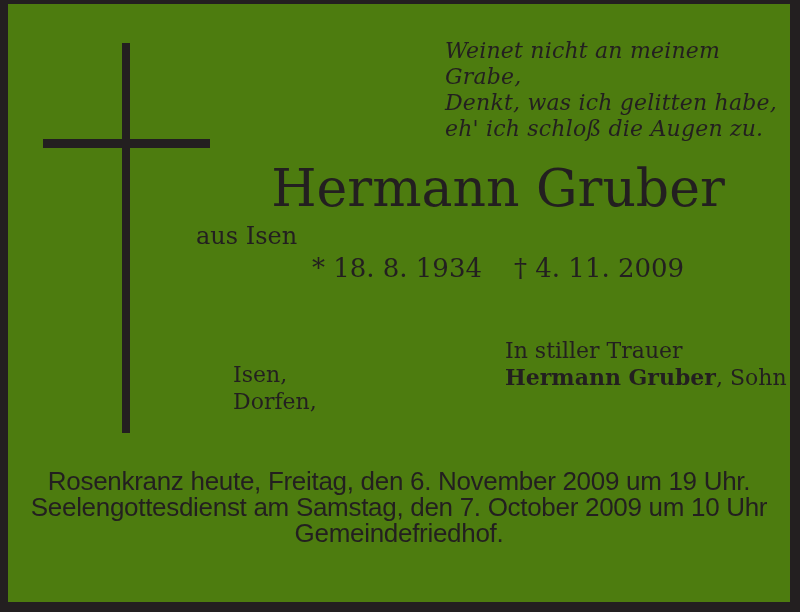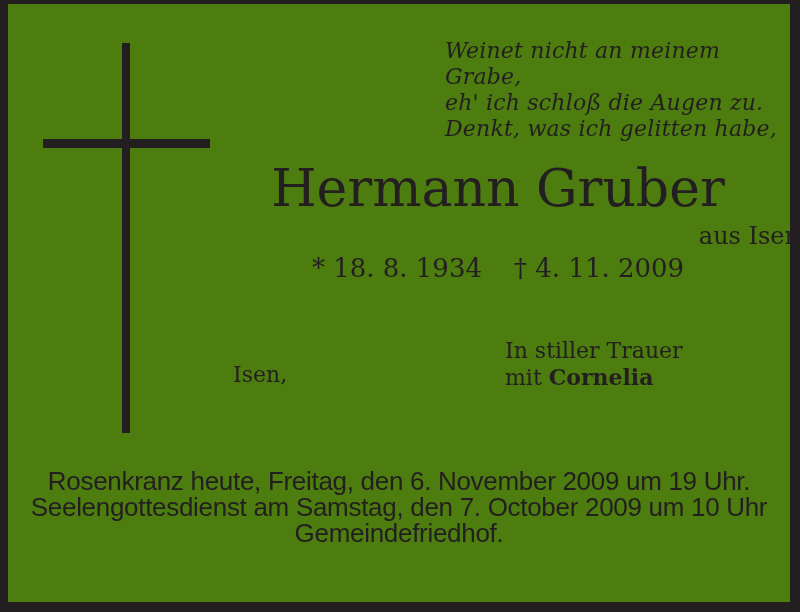--- a/index.html
+++ b/index.html
@@ -59,21 +59,21 @@
     text-align: center;
     font-size: 52px;
     line-height: 56px;
     white-space: nowrap;
   }
   .origin {
     position: absolute;
     left: 196px;
     top: 223px;
     width: 604px;
-    text-align: right;
+    text-align: left;
     font-size: 24px;
     line-height: 26px;
   }
   .dates {
     position: absolute;
     left: 196px;
     top: 254px;
     width: 604px;
     display: flex;
     justify-content: center;
@@ -120,40 +120,41 @@
 
   <div class="frame"></div>
 
   <div>
     <div class="cross-bar cross-vertical"></div>
     <div class="cross-bar cross-horizontal"></div>
   </div>
 
   <div class="verse">
     <div>Weinet nicht an meinem Grabe,</div>
+    <div>Denkt, was ich gelitten habe,</div>
     <div>eh' ich schloß die Augen zu.</div>
-    <div>Denkt, was ich gelitten habe,</div>
   </div>
 
   <div class="name">Hermann Gruber</div>
 
   <div class="origin">aus Isen</div>
 
   <div class="dates">
     <span>* 18. 8. 1934</span>
     <span>† 4. 11. 2009</span>
   </div>
 
   <div class="place-date">
     <div>Isen,</div>
+    <div>Dorfen,</div>
   </div>
 
   <div class="mourners">
     <div>In stiller Trauer</div>
-    <div><span>mit </span><b>Cornelia</b></div>
+    <div><b>Hermann Gruber</b><span>, Sohn</span></div>
   </div>
 
   <div class="service">
     <div>Rosenkranz heute, Freitag, den 6. November 2009 um 19 Uhr.</div>
     <div>Seelengottesdienst am Samstag, den 7. October 2009 um 10 Uhr</div>
     <div>Gemeindefriedhof.</div>
   </div>
 
 </div>
 

